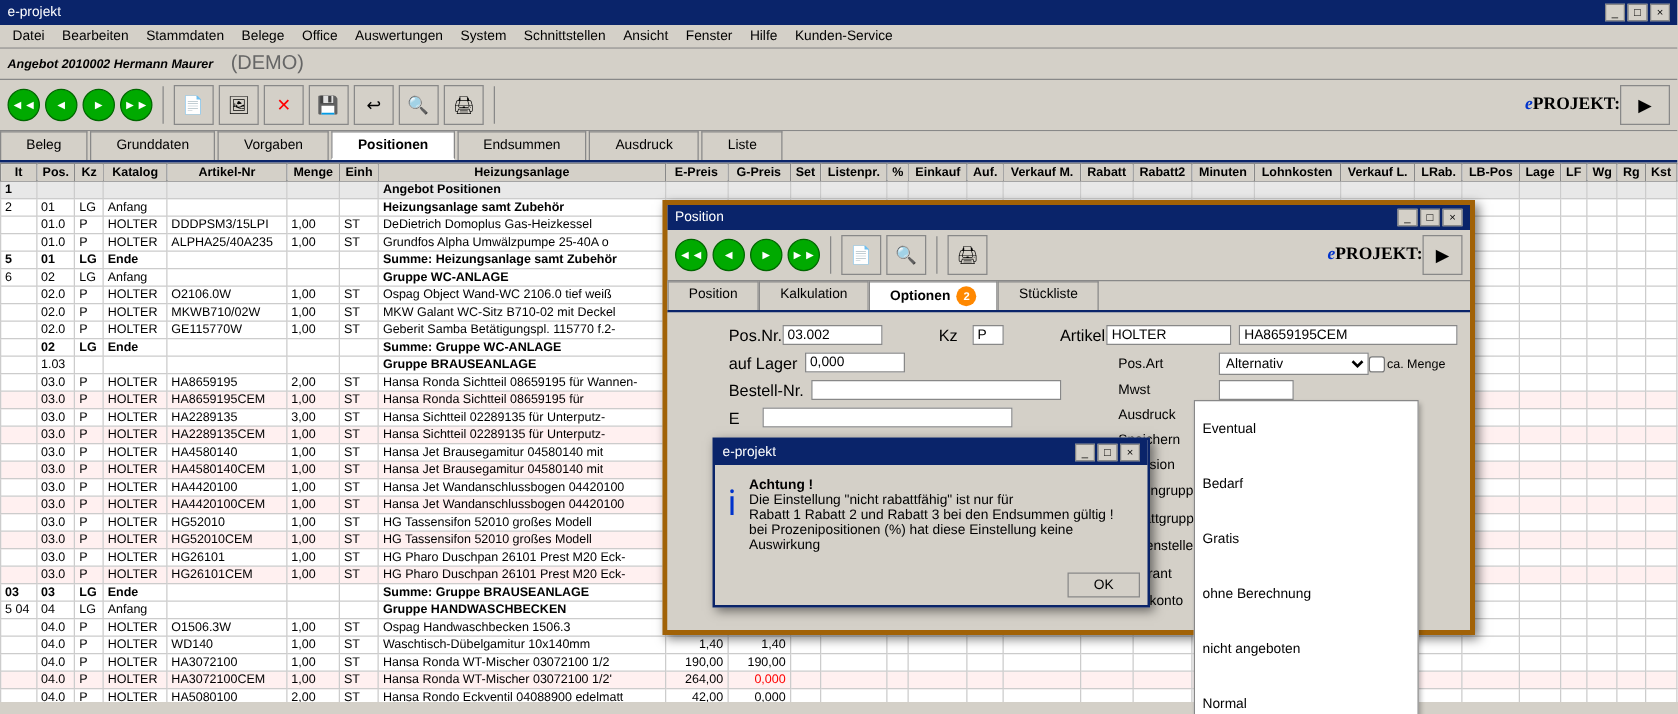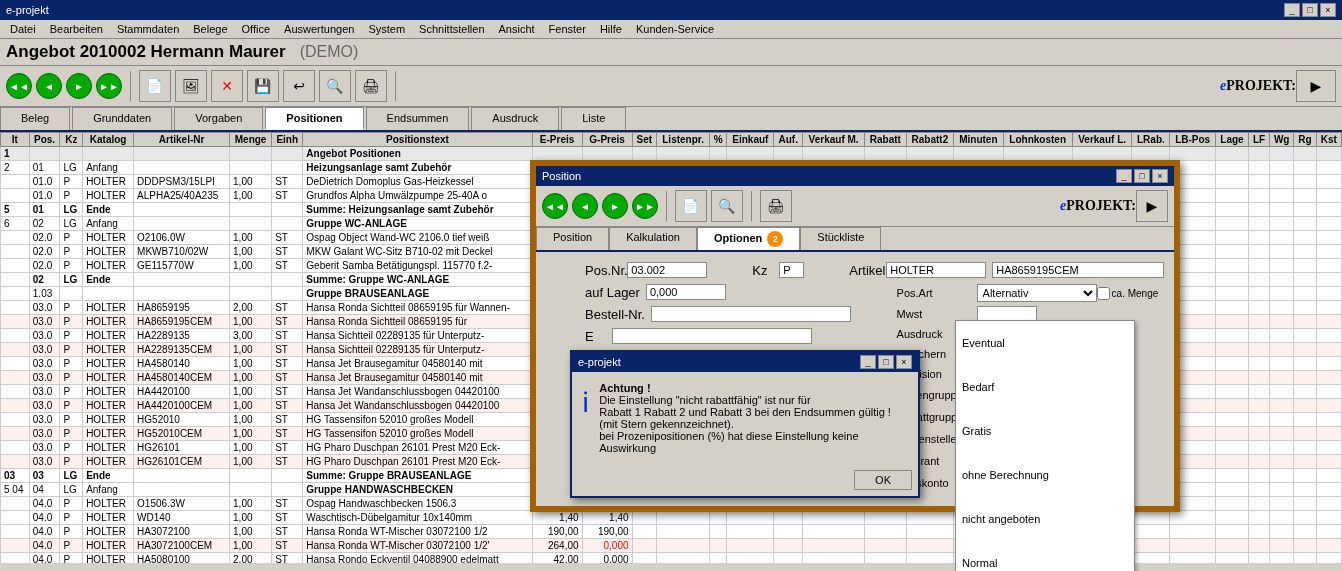--- a/index.html
+++ b/index.html
@@ -9,21 +9,21 @@
     .title-bar { background: #0a246a; color: white; padding: 2px 6px; display: flex; align-items: center; justify-content: space-between; height: 20px; }
     .title-bar-controls { display: flex; gap: 2px; }
     .title-bar-btn { width: 16px; height: 14px; background: #d4d0c8; border: 1px solid #888; font-size: 9px; cursor: pointer; display: flex; align-items: center; justify-content: center; }
     
     
     .menu-bar { background: #d4d0c8; padding: 2px 4px; display: flex; gap: 2px; border-bottom: 1px solid #888; }
     .menu-item { padding: 1px 6px; cursor: pointer; font-size: 11px; }
     
     
     .toolbar { background: #d4d0c8; padding: 3px 6px; display: flex; align-items: center; gap: 4px; border-bottom: 1px solid #888; }
-    .angebot-label { font-size: 17px; font-weight: bold; margin-right: 10px; }
+    .angebot-label { font-size: 10px; font-weight: bold; margin-right: 10px; font-style: italic; }
     .demo-label { font-size: 16px; color: #666; }
     
     
     .main-toolbar { background: #d4d0c8; padding: 4px 6px; display: flex; align-items: center; gap: 4px; border-bottom: 1px solid #888; }
     .toolbar-btn { width: 32px; height: 32px; background: #d4d0c8; border: 1px solid #888; cursor: pointer; display: flex; align-items: center; justify-content: center; font-size: 14px; }
     .toolbar-sep { width: 1px; height: 30px; background: #888; margin: 0 4px; }
     
     
     .tabs-container { display: flex; background: #d4d0c8; border-bottom: 2px solid #0a246a; }
     .tab { padding: 4px 20px; cursor: pointer; border: 1px solid #888; border-bottom: none; background: #d4d0c8; font-size: 11px; margin-right: 2px; }
@@ -37,21 +37,21 @@
     table { border-collapse: collapse; font-size: 10px; width: 100%; min-width: 1300px; }
     th { background: #d4d0c8; border: 1px solid #888; padding: 1px 3px; white-space: nowrap; font-weight: bold; font-size: 10px; position: sticky; top: 0; }
     td { border: 1px solid #ccc; padding: 1px 3px; white-space: nowrap; font-size: 10px; }
     tr.group-row { background: #e8e8e8; font-weight: bold; }
     tr.sum-row td { font-weight: bold; }
     .bold { font-weight: bold; }
     .red { color: red; }
     .right { text-align: right; }
     
     
-    .position-dialog { position: fixed; top: 160px; left: 530px; width: 650px; background: #d4d0c8; border: 6px solid #a16207; box-shadow: 3px 3px 8px rgba(0,0,0,0.5); z-index: 200; }
+    .position-dialog { position: fixed; top: 160px; left: 530px; width: 650px; background: #d4d0c8; border: 4px solid #a16207; box-shadow: 3px 3px 8px rgba(0,0,0,0.5); z-index: 200; }
     .dialog-title-bar { background: #0a246a; color: white; padding: 2px 6px; display: flex; align-items: center; justify-content: space-between; height: 20px; }
     .dialog-toolbar { padding: 4px 6px; display: flex; align-items: center; gap: 4px; border-bottom: 1px solid #888; }
     .dialog-tabs { display: flex; border-bottom: 2px solid #0a246a; }
     .dialog-tab { padding: 3px 16px; cursor: pointer; border: 1px solid #888; border-bottom: none; background: #d4d0c8; font-size: 11px; }
     .dialog-tab.active { background: white; font-weight: bold; }
     .dialog-content { padding: 10px; background: #d4d0c8; }
     .form-row { display: flex; align-items: center; margin-bottom: 6px; gap: 6px; }
     .form-label { font-size: 13px; min-width: 60px; padding-left: 39px; }
     .form-input { border: 1px solid #888; padding: 1px 3px; font-size: 11px; background: white; }
     .pos-nr-input { width: 80px; }
@@ -150,21 +150,21 @@
     <table>
       <thead>
         <tr>
           <th>It</th>
           <th>Pos.</th>
           <th>Kz</th>
           <th>Katalog</th>
           <th>Artikel-Nr</th>
           <th>Menge</th>
           <th>Einh</th>
-          <th>Positionstext</th>
+          <th>Heizungsanlage</th>
           <th>E-Preis</th>
           <th>G-Preis</th>
           <th>Set</th>
           <th>Listenpr.</th>
           <th>%</th>
           <th>Einkauf</th>
           <th>Auf.</th>
           <th>Verkauf M.</th>
           <th>Rabatt</th>
           <th>Rabatt2</th>
@@ -1235,20 +1235,19 @@
       <button class="title-bar-btn">□</button>
       <button class="title-bar-btn">×</button>
     </div>
   </div>
   <div class="warning-content">
     <div class="warning-icon">ℹ</div>
     <div>
       <div class="warning-bold">Achtung !</div>
       <div>Die Einstellung "nicht rabattfähig" ist nur für</div>
       <div>Rabatt 1  Rabatt 2 und Rabatt 3 bei den Endsummen gültig !</div>
-      <div>(mit Stern gekennzeichnet).</div>
       <div>bei Prozenipositionen (%) hat diese Einstellung keine Auswirkung</div>
     </div>
   </div>
   <div class="warning-buttons">
     <button class="ok-button">OK</button>
   </div>
 </div>
 
 </body></html>

